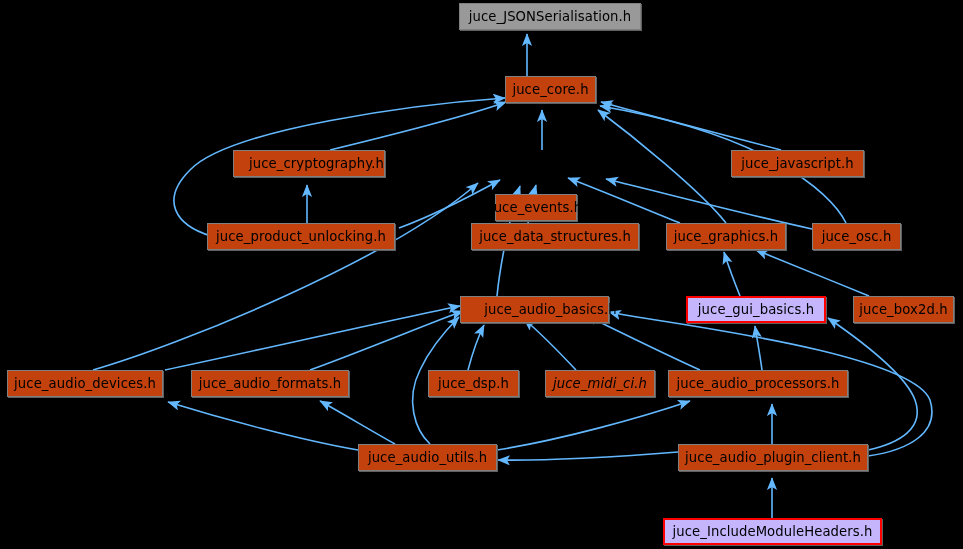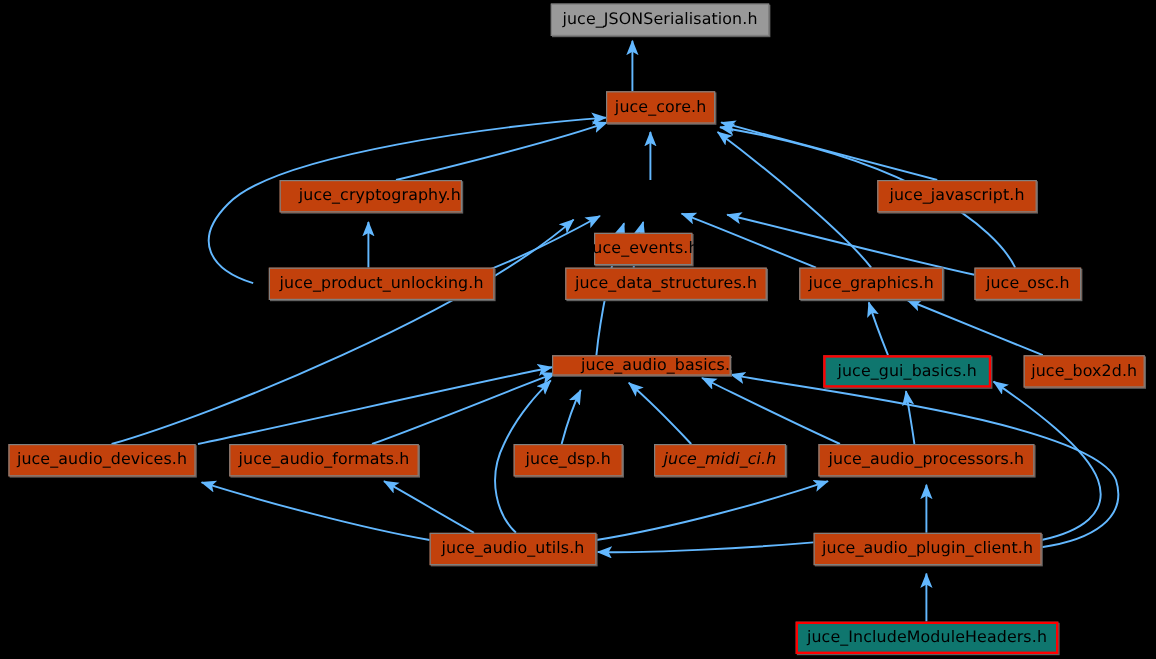--- a/index.html
+++ b/index.html
@@ -37,21 +37,21 @@
     background: #c2410c;
     border: 1px solid #808080;
     box-shadow: 1px 1px 0 0 #606060;
   }
   .node.style-gray {
     background: #999999;
     border: 1px solid #808080;
     color: #000000;
   }
   .node.style-red {
-    background: #0f766e;
+    background: #c4b5fd;
     border: 2px solid #ff0000;
     box-shadow: 1px 1px 0 0 #606060;
   }
   .node-label {
     pointer-events: none;
   }
 </style>
 </head>
 <body>
 
@@ -105,54 +105,54 @@
       </div>
       <div class="node" style="left: 233px; top: 150px; width: 152px; height: 27px; justify-content: flex-end;">
         <span class="node-label">juce_cryptography.h</span>
       </div>
       <div class="node" style="left: 495px; top: 150px; width: 82px; height: 27px; margin-top: 44px;">
         <span class="node-label">juce_events.h</span>
       </div>
       <div class="node" style="left: 731px; top: 150px; width: 133px; height: 27px;">
         <span class="node-label">juce_javascript.h</span>
       </div>
-      <div class="node" style="left: 224px; top: 223px; width: 188px; height: 27px;">
+      <div class="node" style="left: 207px; top: 223px; width: 188px; height: 27px;">
         <span class="node-label">juce_product_unlocking.h</span>
       </div>
       <div class="node" style="left: 471px; top: 223px; width: 168px; height: 27px;">
         <span class="node-label">juce_data_structures.h</span>
       </div>
       <div class="node" style="left: 666px; top: 223px; width: 120px; height: 27px; text-align: center;">
         <span class="node-label">juce_graphics.h</span>
       </div>
       <div class="node" style="left: 812px; top: 223px; width: 89px; height: 27px;">
         <span class="node-label">juce_osc.h</span>
       </div>
-      <div class="node" style="left: 460px; top: 296px; width: 149px; height: 17px; padding-left: 32px;">
+      <div class="node" style="left: 460px; top: 296px; width: 149px; height: 27px; padding-left: 32px;">
         <span class="node-label">juce_audio_basics.h</span>
       </div>
       <div class="node style-red" style="left: 686px; top: 296px; width: 140px; height: 27px;">
         <span class="node-label">juce_gui_basics.h</span>
       </div>
       <div class="node" style="left: 853px; top: 296px; width: 101px; height: 27px;">
         <span class="node-label">juce_box2d.h</span>
       </div>
       <div class="node" style="left: 7px; top: 370px; width: 156px; height: 27px;">
         <span class="node-label">juce_audio_devices.h</span>
       </div>
       <div class="node" style="left: 191px; top: 370px; width: 158px; height: 27px;">
         <span class="node-label">juce_audio_formats.h</span>
       </div>
       <div class="node" style="left: 428px; top: 370px; width: 91px; height: 27px;">
         <span class="node-label">juce_dsp.h</span>
       </div>
       <div class="node" style="left: 545px; top: 370px; width: 110px; height: 27px; font-style: italic;">
         <span class="node-label">juce_midi_ci.h</span>
       </div>
-      <div class="node" style="left: 682px; top: 370px; width: 180px; height: 27px;">
+      <div class="node" style="left: 668px; top: 370px; width: 180px; height: 27px;">
         <span class="node-label">juce_audio_processors.h</span>
       </div>
       <div class="node" style="left: 358px; top: 444px; width: 139px; height: 27px; align-items: center;">
         <span class="node-label">juce_audio_utils.h</span>
       </div>
       <div class="node" style="left: 678px; top: 444px; width: 190px; height: 27px;">
         <span class="node-label">juce_audio_plugin_client.h</span>
       </div>
       <div class="node style-red" style="left: 663px; top: 518px; width: 219px; height: 27px;">
         <span class="node-label">juce_IncludeModuleHeaders.h</span>

